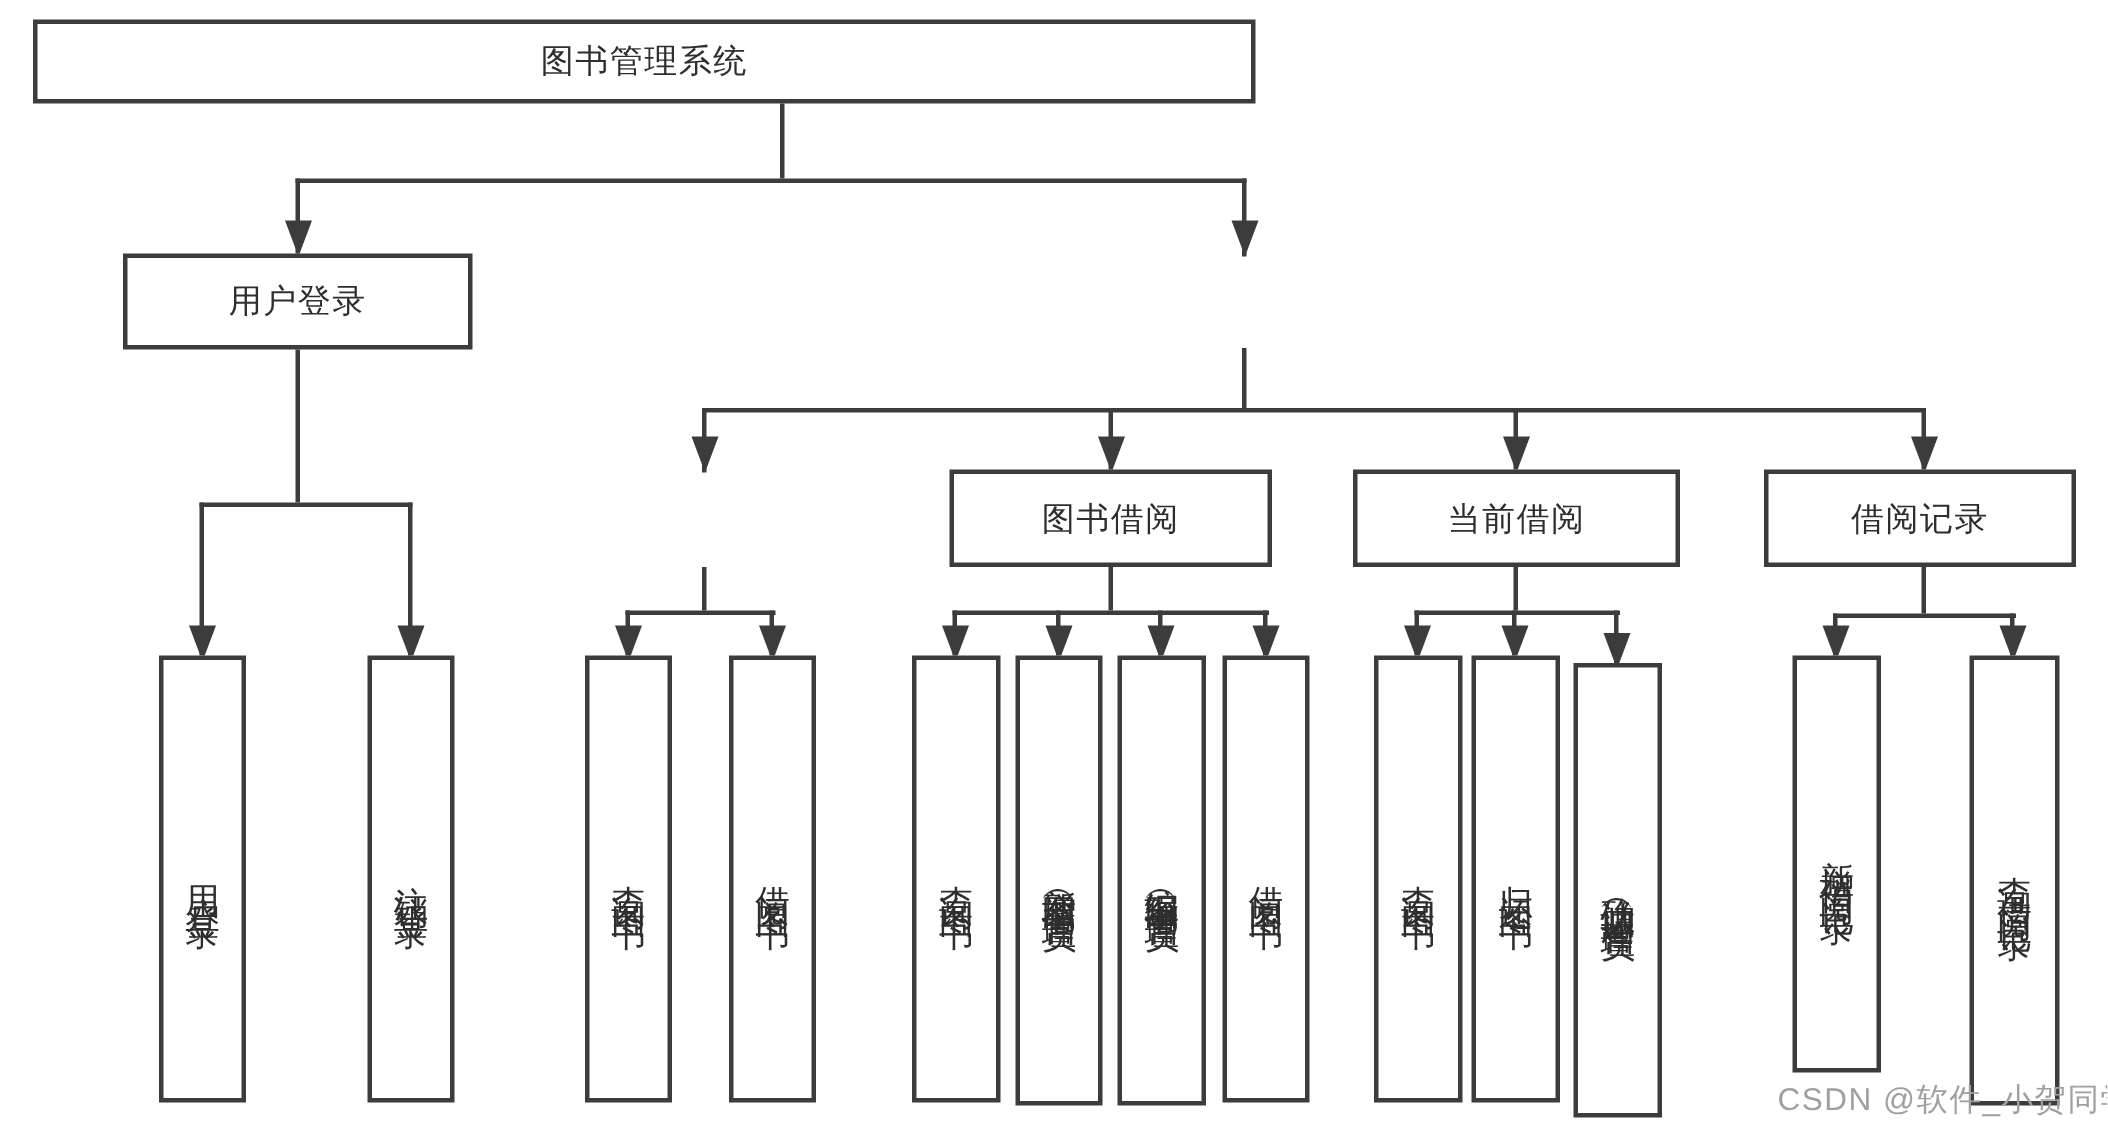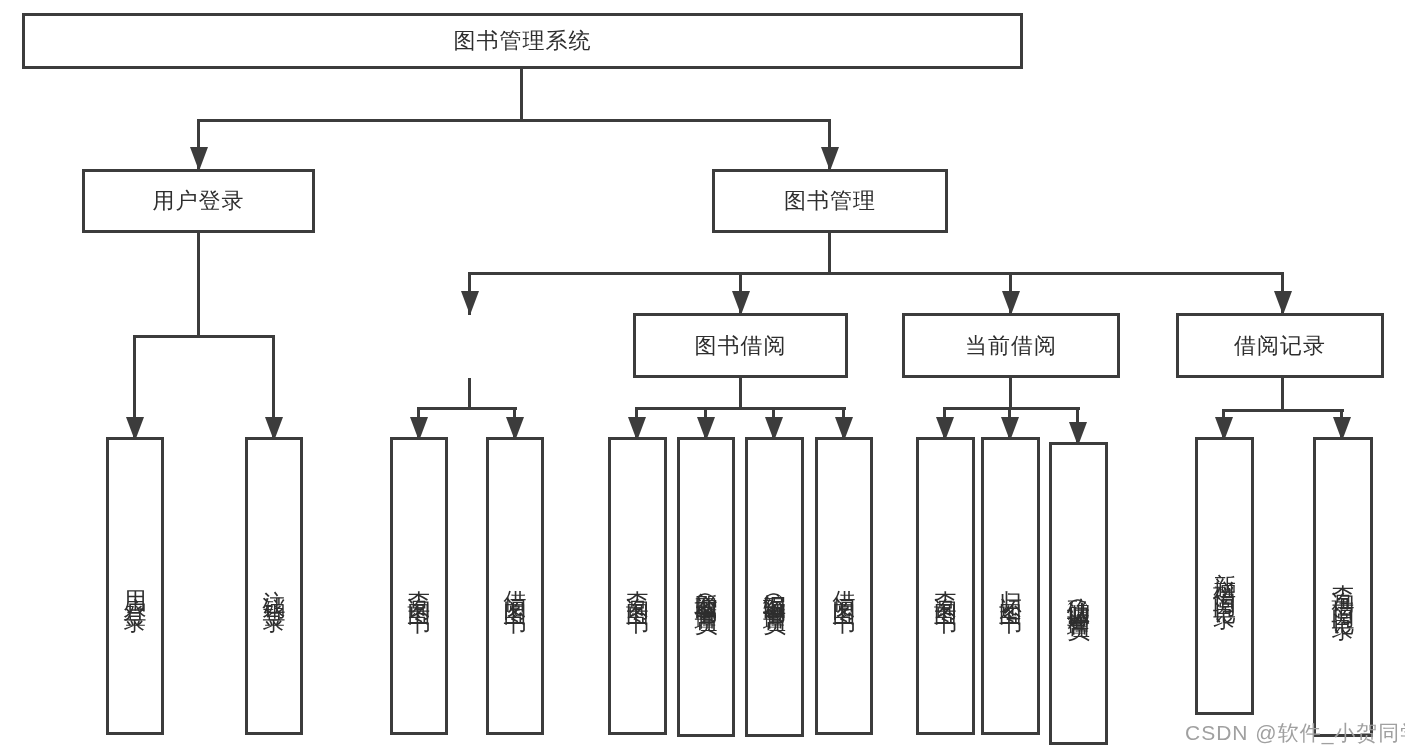--- a/index.html
+++ b/index.html
@@ -49,36 +49,33 @@
     color:var(--watermark);
     letter-spacing:1px;
     white-space:nowrap;
   }
 </style>
 </head>
 <body>
 
 <div class="canvas">
 
-  <div class="node node-h" style="left:22px;top:13px;width:1001px;height:56px;">
+  <div class="node node-h" style="left:22px;top:13px;width:815px;height:56px;">
     <span>图书管理系统</span>
   </div>
 
   <div class="vline" style="left:520px;top:69px;height:50px;"></div>
   <div class="hline" style="left:197px;top:119px;width:634px;"></div>
   <div class="vline" style="left:197px;top:119px;height:52px;"></div>
   <div class="vline" style="left:828px;top:119px;height:52px;"></div>
   <div class="arr" style="left:190px;top:147px;"></div>
   <div class="arr" style="left:821px;top:147px;"></div>
 
   <div class="node node-h" style="left:82px;top:169px;width:233px;height:64px;">
     <span>用户登录</span>
-  </div>
-  <div class="node node-h" style="left:712px;top:169px;width:236px;height:64px;">
-    <span>图书管理</span>
   </div>
 
   <div class="vline" style="left:197px;top:233px;height:102px;"></div>
   <div class="hline" style="left:133px;top:335px;width:142px;"></div>
   <div class="vline" style="left:133px;top:335px;height:104px;"></div>
   <div class="vline" style="left:272px;top:335px;height:104px;"></div>
   <div class="arr" style="left:126px;top:417px;"></div>
   <div class="arr" style="left:265px;top:417px;"></div>
 
   <div class="vline" style="left:828px;top:232px;height:40px;"></div>

